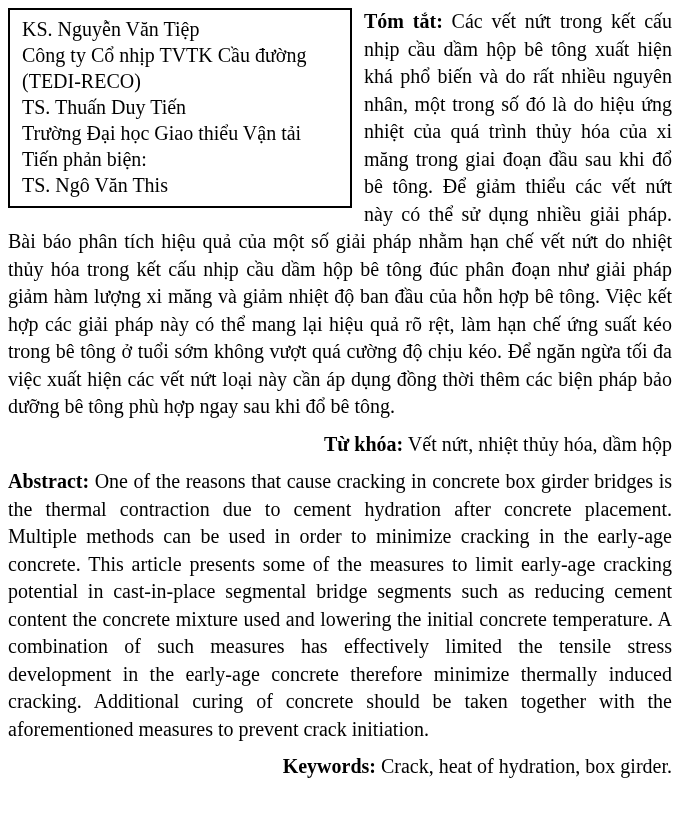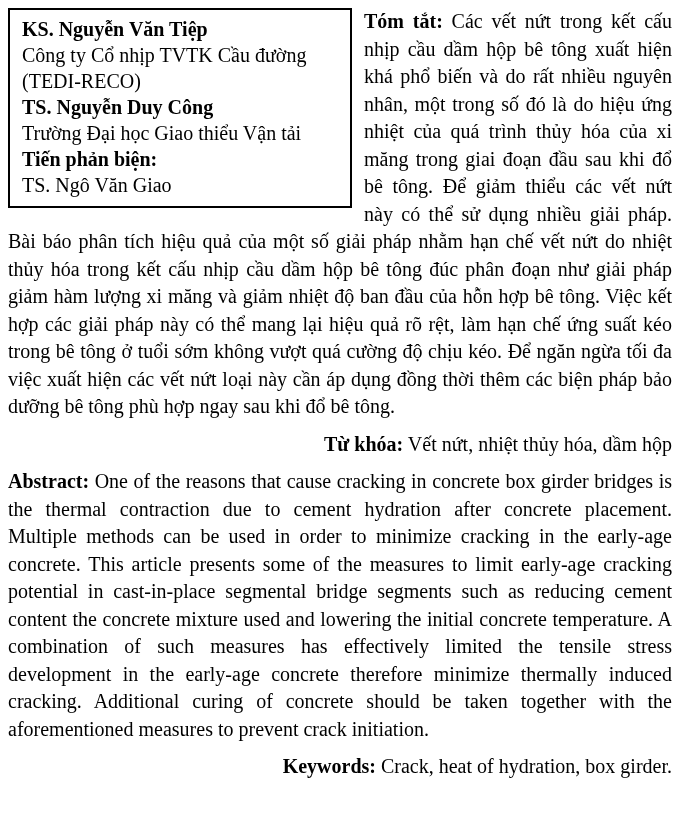--- a/index.html
+++ b/index.html
@@ -25,43 +25,43 @@
   .info-box {
     float: left;
     box-sizing: border-box;
     width: 344px;
     border: 2px solid #000000;
     padding: 6px 10px 8px 12px;
     margin: 0 12px 16px 0;
     line-height: 1.3;
   }
   .info-box .line { white-space: normal; }
-  .bold { font-weight: bold; }
+  .bold { font-weight: normal; }
   p.body-para {
     margin: 0 0 10px 0;
     text-align: justify;
   }
   p.single-line {
     margin: 0 0 10px 0;
     text-align: right;
   }
   p.last { margin-bottom: 0; }
 </style>
 </head>
 <body>
 
 <div class="page">
 
   <div class="info-box">
     <div class="line bold">KS. Nguyễn Văn Tiệp</div>
     <div class="line">Công ty Cổ nhịp TVTK Cầu đường (TEDI-RECO)</div>
-    <div class="line bold">TS. Nguyễn Duy Công</div>
+    <div class="line bold">TS. Thuấn Duy Tiến</div>
     <div class="line">Trường Đại học Giao thiểu Vận tải</div>
     <div class="line bold">Tiến phản biện:</div>
-    <div class="line">TS. Ngô Văn Giao</div>
+    <div class="line">TS. Ngô Văn This</div>
   </div>
 
   <p class="body-para">
     <b>Tóm tắt:</b>
     <span>Các vết nứt trong kết cấu nhịp cầu dầm hộp bê tông xuất hiện khá phổ biến và do rất nhiều nguyên nhân, một trong số đó là do hiệu ứng nhiệt của quá trình thủy hóa của xi măng trong giai đoạn đầu sau khi đổ bê tông. Để giảm thiểu các vết nứt này có thể sử dụng nhiều giải pháp. Bài báo phân tích hiệu quả của một số giải pháp nhằm hạn chế vết nứt do nhiệt thủy hóa trong kết cấu nhịp cầu dầm hộp bê tông đúc phân đoạn như giải pháp giảm hàm lượng xi măng và giảm nhiệt độ ban đầu của hỗn hợp bê tông. Việc kết hợp các giải pháp này có thể mang lại hiệu quả rõ rệt, làm hạn chế ứng suất kéo trong bê tông ở tuổi sớm không vượt quá cường độ chịu kéo. Để ngăn ngừa tối đa việc xuất hiện các vết nứt loại này cần áp dụng đồng thời thêm các biện pháp bảo dưỡng bê tông phù hợp ngay sau khi đổ bê tông.</span>
   </p>
 
   <p class="single-line">
     <b>Từ khóa:</b>
     <span>Vết nứt, nhiệt thủy hóa, dầm hộp</span>

